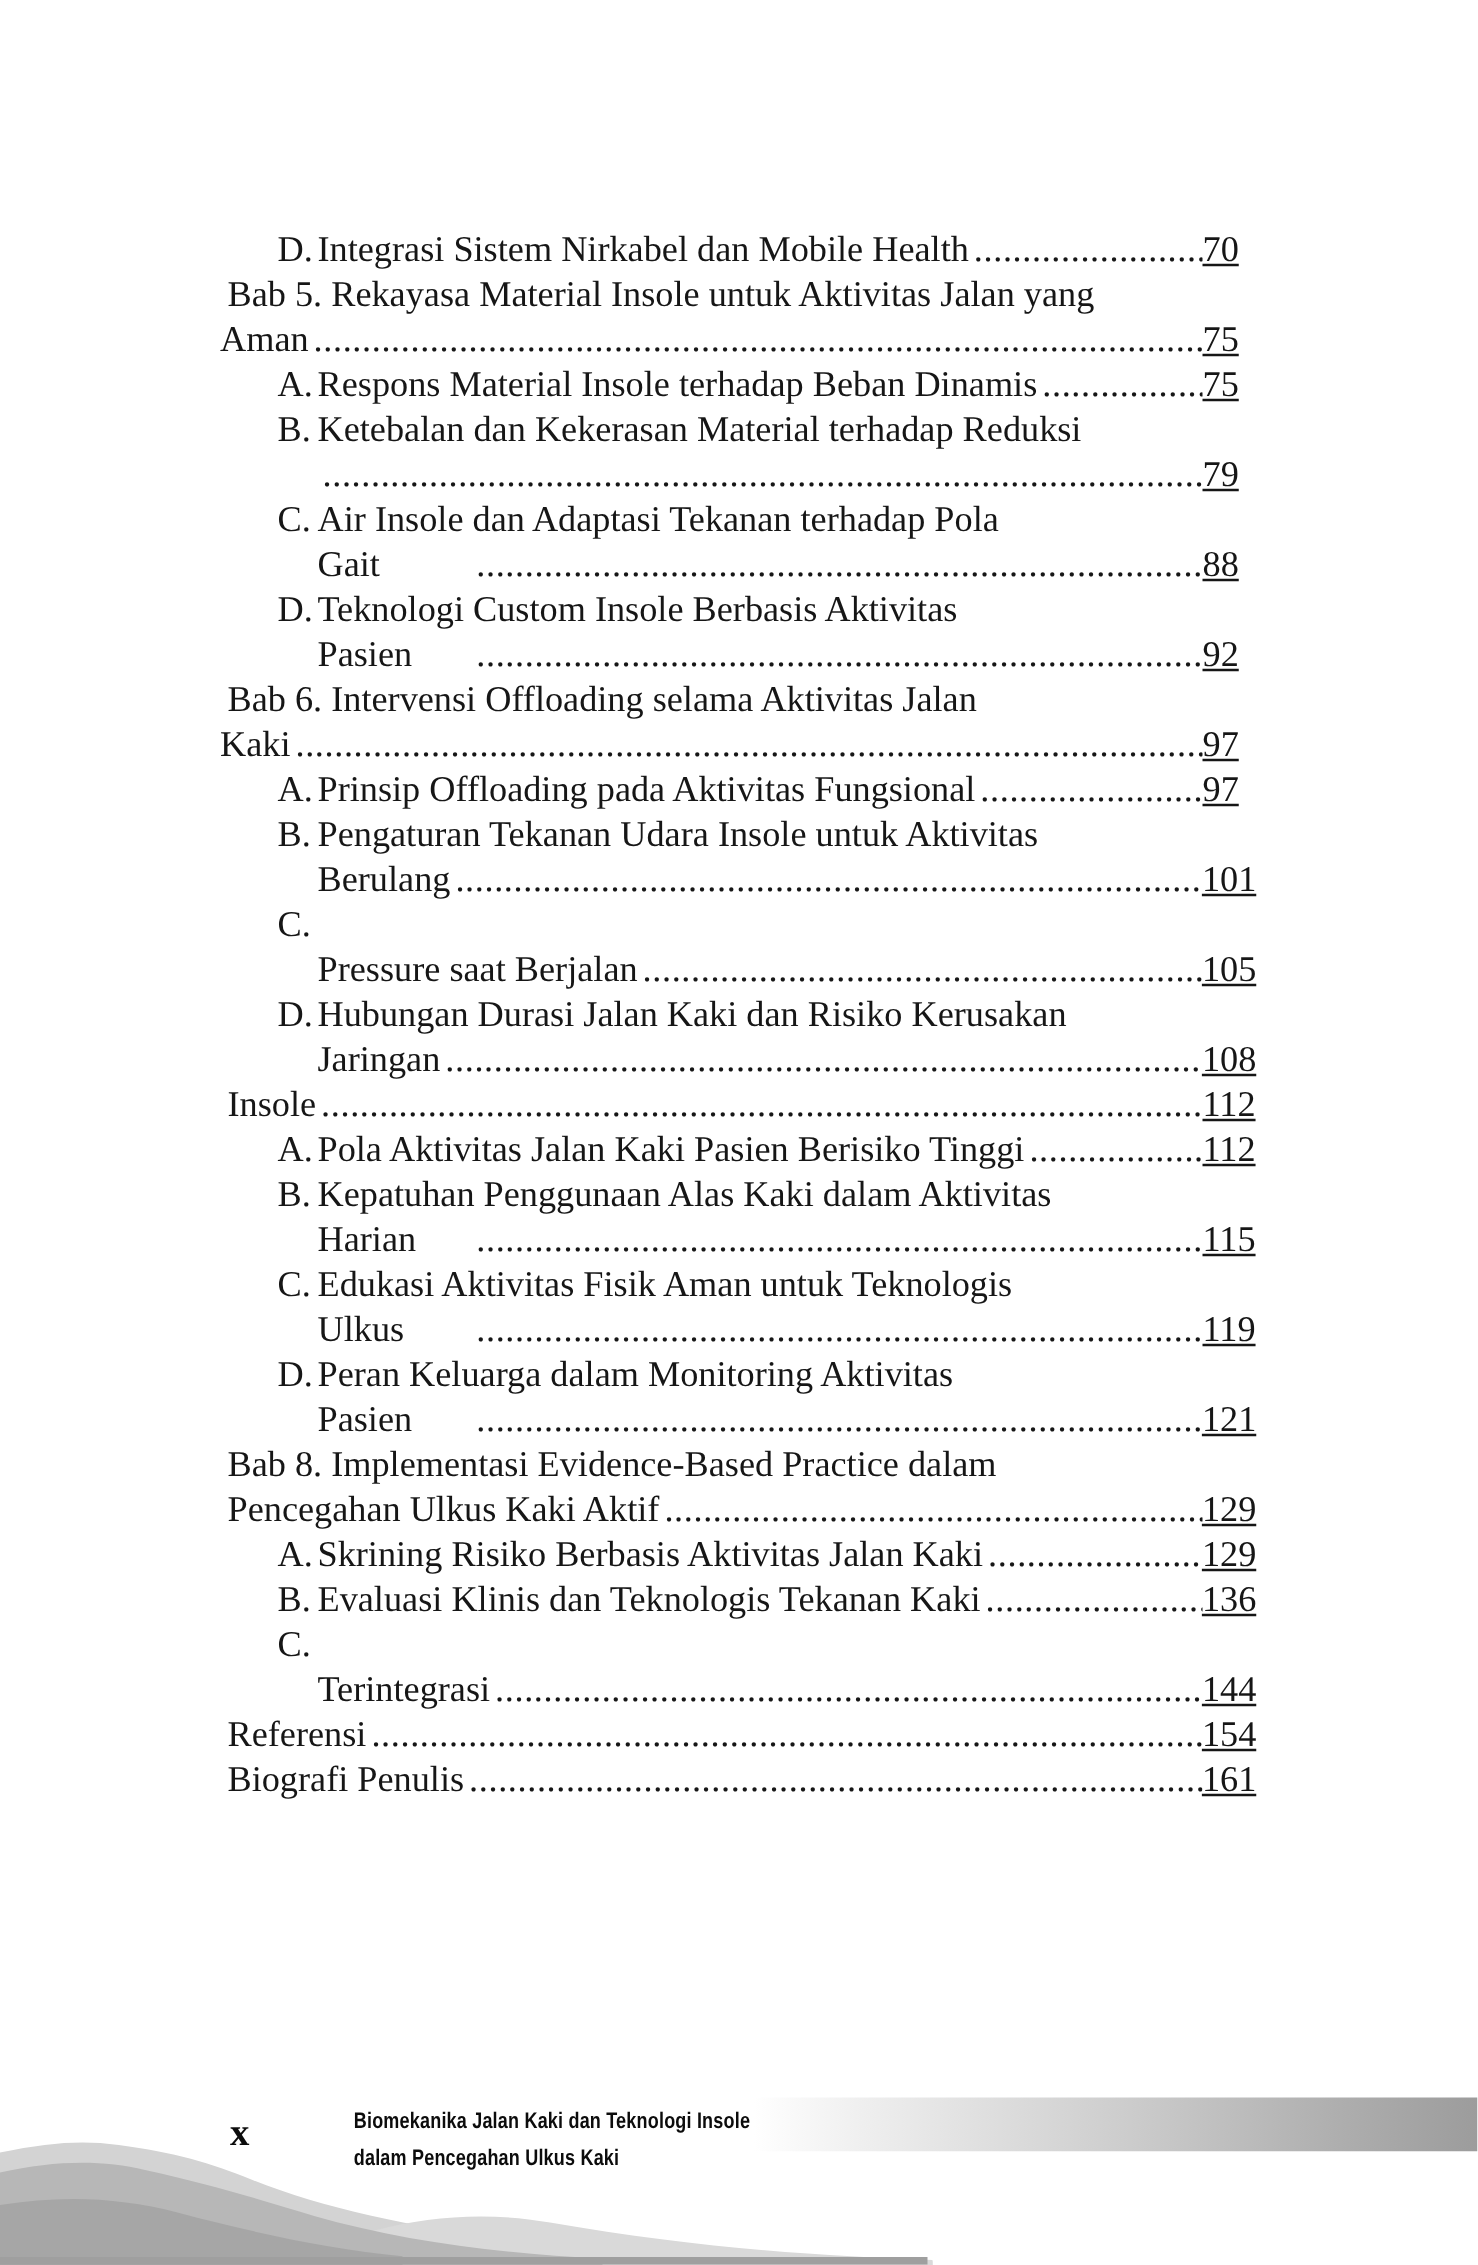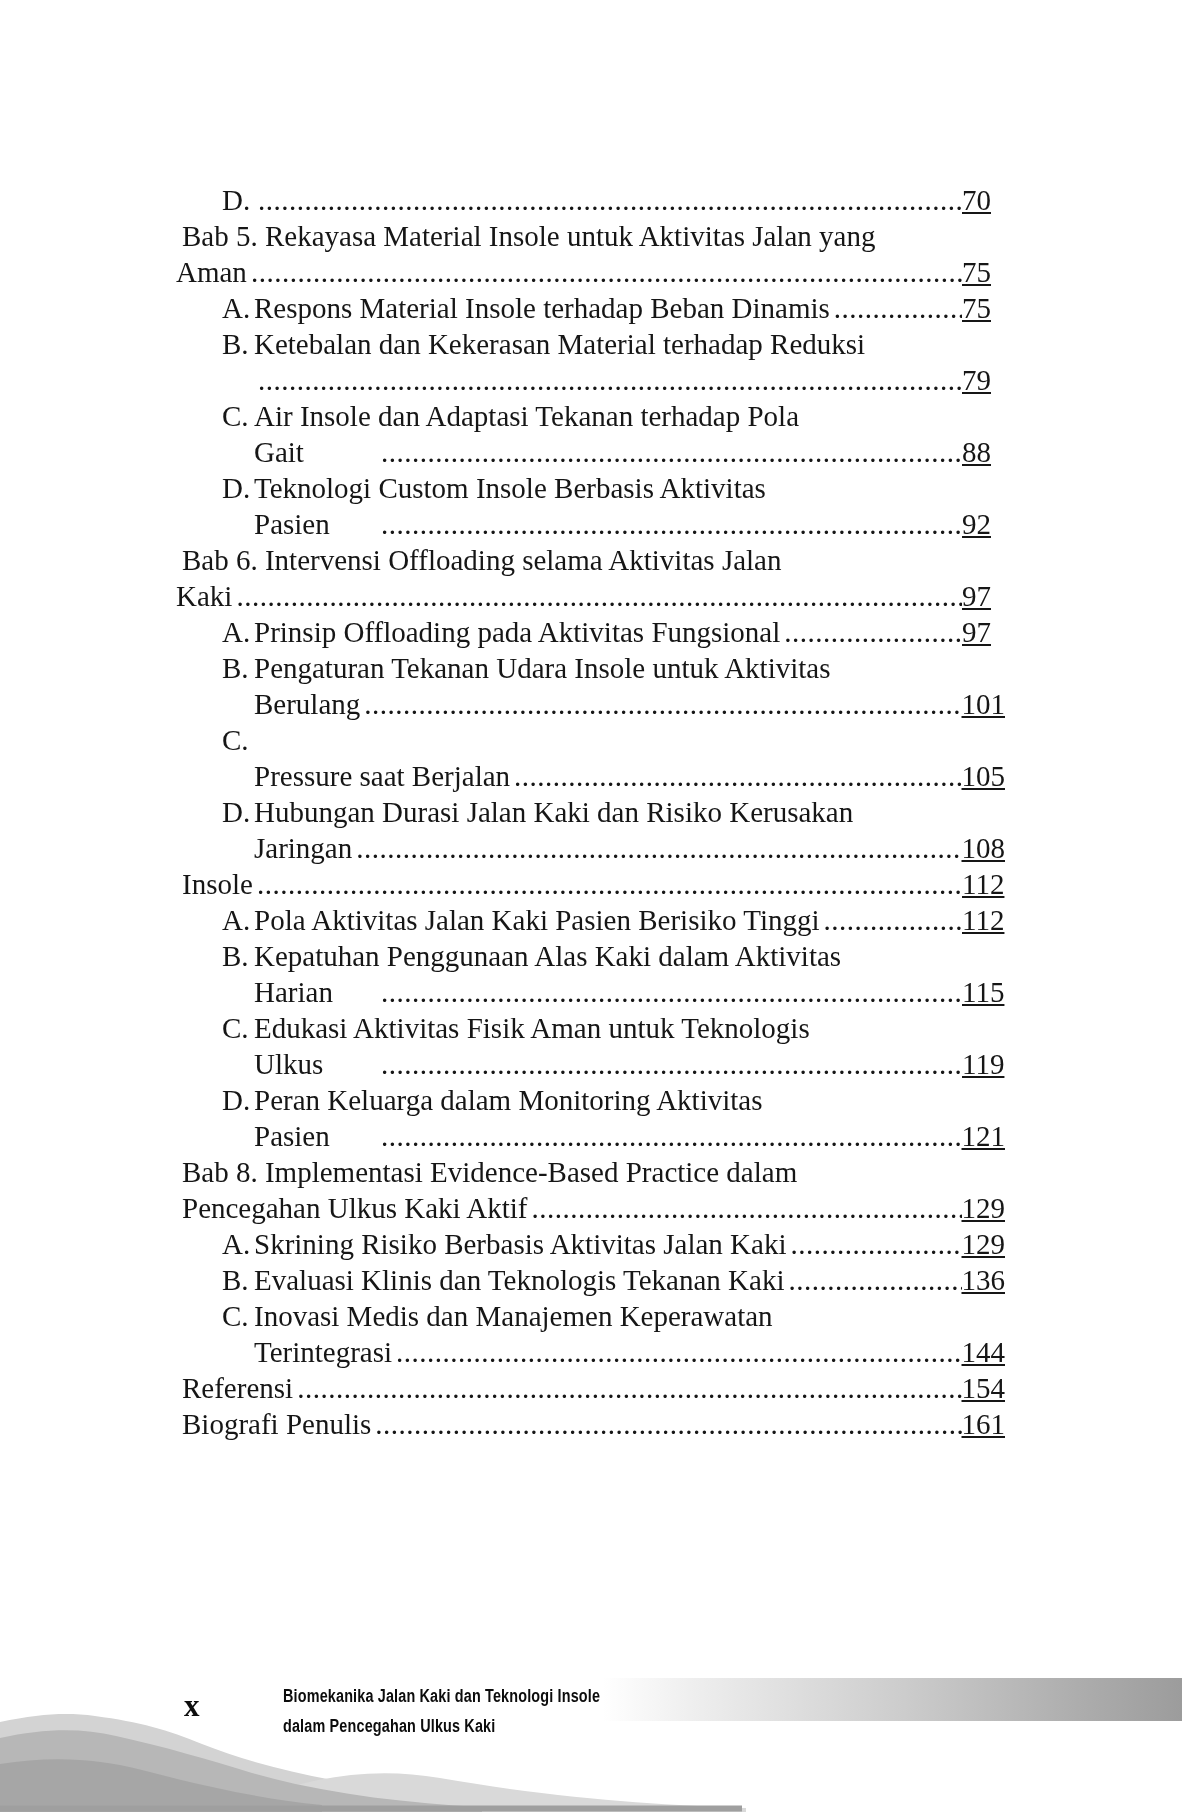--- a/index.html
+++ b/index.html
@@ -41,20 +41,21 @@
     color:#0c0c0c;transform:scaleX(0.80);transform-origin:left top;letter-spacing:.2px;white-space:nowrap;
   }
   .swoosh{position:absolute;left:0;top:1652px;width:760px;height:160px;z-index:2;}
 </style>
 </head>
 <body>
 
 <div class="toc">
   <div class="toc-line l-item">
       <span class="letter">D.</span>
+      <span class="text">Integrasi Sistem Nirkabel dan Mobile Health</span>
       <span class="dots">............................................................................................................................................................................................................................................................................................................</span>
       <span class="page">70</span>
     </div>
   <div class="toc-line l-chapter">
       <span class="text">Bab 5. Rekayasa Material Insole untuk Aktivitas Jalan yang</span>
     </div>
   <div class="toc-line l-out">
       <span class="text">Aman</span>
       <span class="dots">............................................................................................................................................................................................................................................................................................................</span>
       <span class="page">75</span>
@@ -184,21 +185,20 @@
       <span class="page">129</span>
     </div>
   <div class="toc-line l-item">
       <span class="letter">B.</span>
       <span class="text">Evaluasi Klinis dan Teknologis Tekanan Kaki</span>
       <span class="dots">............................................................................................................................................................................................................................................................................................................</span>
       <span class="page">136</span>
     </div>
   <div class="toc-line l-item">
       <span class="letter">C.</span>
-      <span class="text">Inovasi Medis dan Manajemen Keperawatan</span>
     </div>
   <div class="toc-line l-wrap">
       <span class="text">Terintegrasi</span>
       <span class="dots">............................................................................................................................................................................................................................................................................................................</span>
       <span class="page">144</span>
     </div>
   <div class="toc-line l-chapter">
       <span class="text">Referensi</span>
       <span class="dots">............................................................................................................................................................................................................................................................................................................</span>
       <span class="page">154</span>

